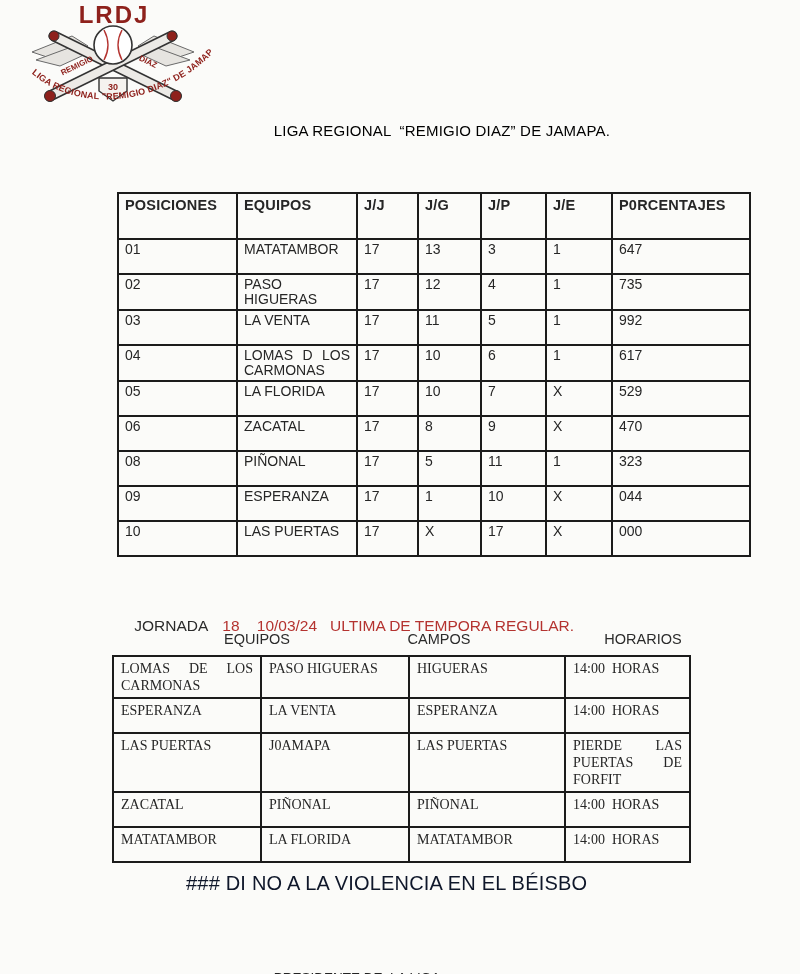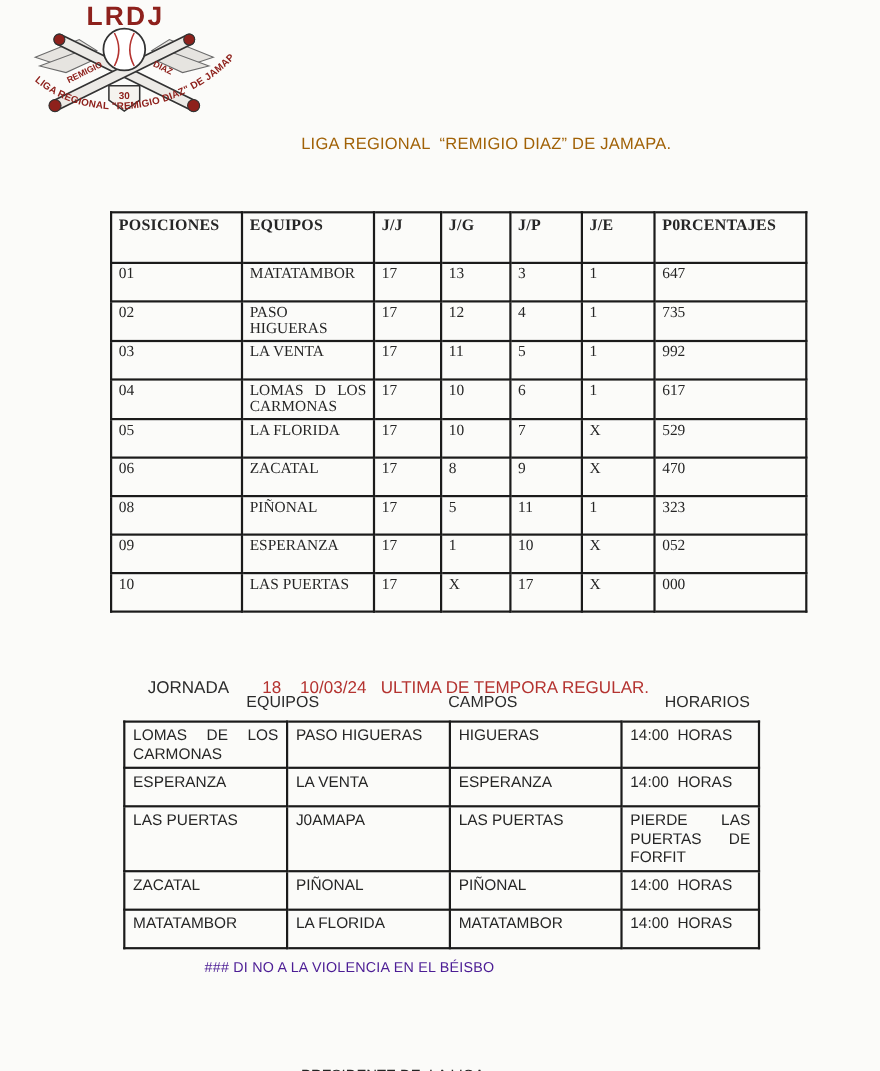--- a/index.html
+++ b/index.html
@@ -6,45 +6,45 @@
   body{font-family:"Liberation Sans", sans-serif; color:#262626;}
   #page{position:relative;width:800px;height:974px;background:#fbfbf9;overflow:hidden;}
 
   .abs{position:absolute;}
 
   
   #logo{left:26px;top:2px;width:192px;height:108px;}
 
   
   #doc-title{left:84px;top:122px;width:716px;text-align:center;font-size:15px;
-             letter-spacing:.2px;white-space:pre-wrap;color:#a16207;}
+             letter-spacing:.2px;white-space:pre-wrap;color:#000000;}
   #standings-heading{left:112px;top:163px;font-size:15.5px;white-space:pre-wrap;color:#2b2b2b;}
   #schedule-heading{left:117px;top:599px;font-size:15.5px;white-space:pre-wrap;color:#2b2b2b;}
   .red{color:#b43330;}
   #standings-heading .red{margin-left:24px;}
-  #schedule-heading .red{margin-left:30px;}
+  #schedule-heading .red{margin-left:14px;}
 
   
   table{border-collapse:collapse;table-layout:fixed;background:transparent;}
   td,th{border:2px solid #1b1b1b;vertical-align:top;overflow:hidden;}
 
-  #standings-table{left:100px;top:192px;width:632px;font-size:14px;font-family:Liberation Serif, serif;}
+  #standings-table{left:117px;top:192px;width:632px;font-size:14px;}
   #standings-table th{font-size:14.5px;text-align:left;padding:3px 6px;height:38px;
                       font-weight:bold;letter-spacing:.2px;}
   #standings-table td{padding:2px 6px;height:29px;line-height:15px;text-align:justify;}
 
   #schedule-group-headers{left:0;top:631px;width:800px;height:20px;font-size:14.5px;color:#2b2b2b;}
   #schedule-group-headers span{position:absolute;transform:translateX(-50%);white-space:nowrap;}
   #gh-equipos{left:257px;} #gh-campos{left:439px;} #gh-horarios{left:603px;margin-left:40px;}
 
   #schedule-table{left:112px;top:655px;width:577px;font-size:14px;}
-  #schedule-table td{padding:3px 7px;height:27px;line-height:17px;text-align:justify;white-space:pre-wrap;}
-
-  
-  #violence-note{left:186px;top:872px;font-size:13px;letter-spacing:.2px;color:#4c1d95;}
+  #schedule-table td{padding:3px 7px;height:27px;line-height:17px;text-align:justify;white-space:pre-wrap;font-family:Liberation Serif, serif;}
+
+  
+  #violence-note{left:186px;top:872px;font-size:20px;letter-spacing:.2px;color:#0f172a;}
   #president-block{left:107px;top:928px;width:500px;text-align:center;font-size:13.5px;
                    line-height:20px;white-space:pre-wrap;color:#232323;}
 </style>
 </head>
 <body>
 
 <div id="page">
 
   <svg id="logo" class="abs" viewBox="0 0 192 108" xmlns="http://www.w3.org/2000/svg">
 
@@ -178,21 +178,21 @@
           <td>1</td>
           <td>323</td>
         </tr>
         <tr>
           <td>09</td>
           <td>ESPERANZA</td>
           <td>17</td>
           <td>1</td>
           <td>10</td>
           <td>X</td>
-          <td>052</td>
+          <td>044</td>
         </tr>
         <tr>
           <td>10</td>
           <td>LAS PUERTAS</td>
           <td>17</td>
           <td>X</td>
           <td>17</td>
           <td>X</td>
           <td>000</td>
         </tr>

